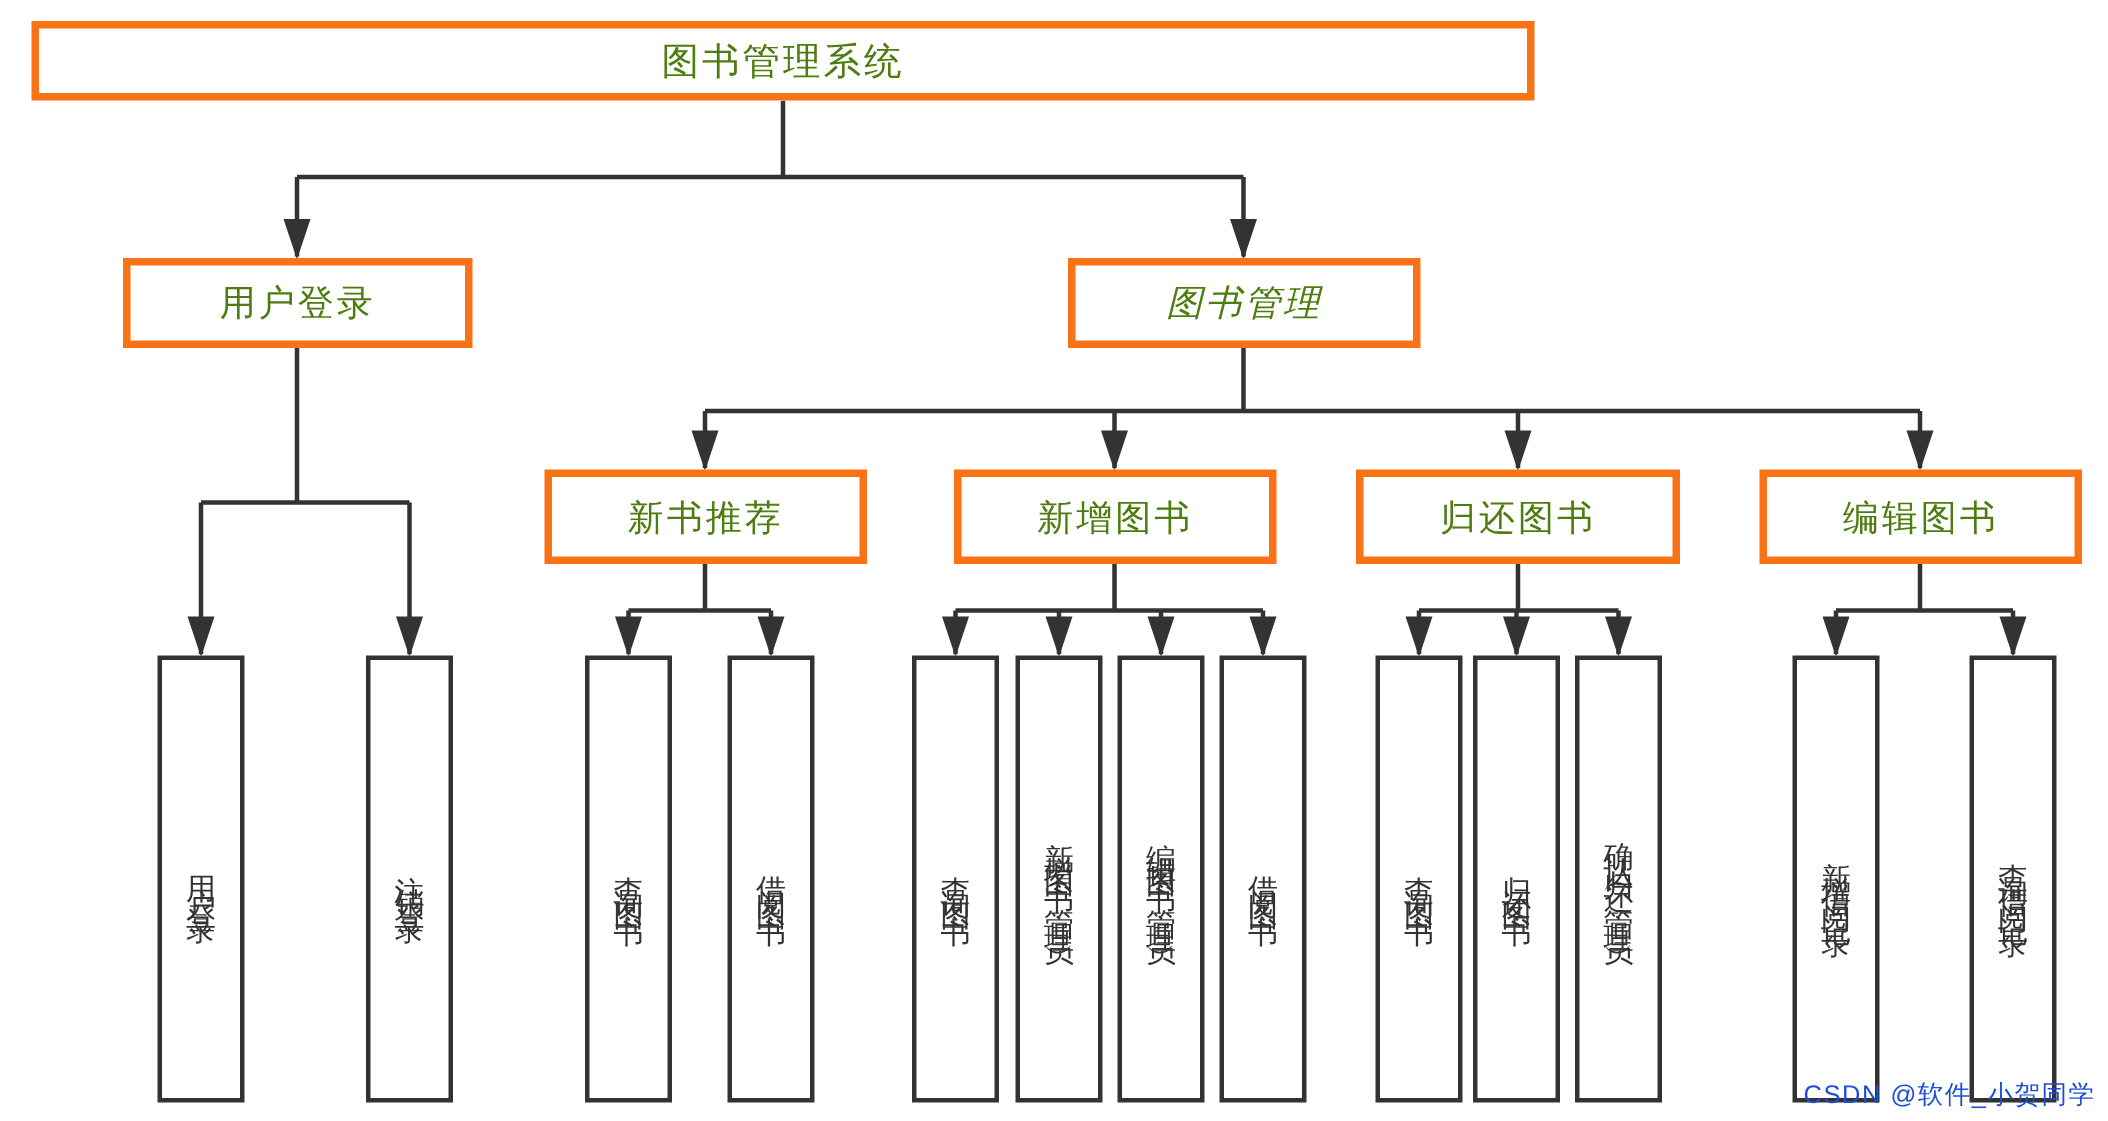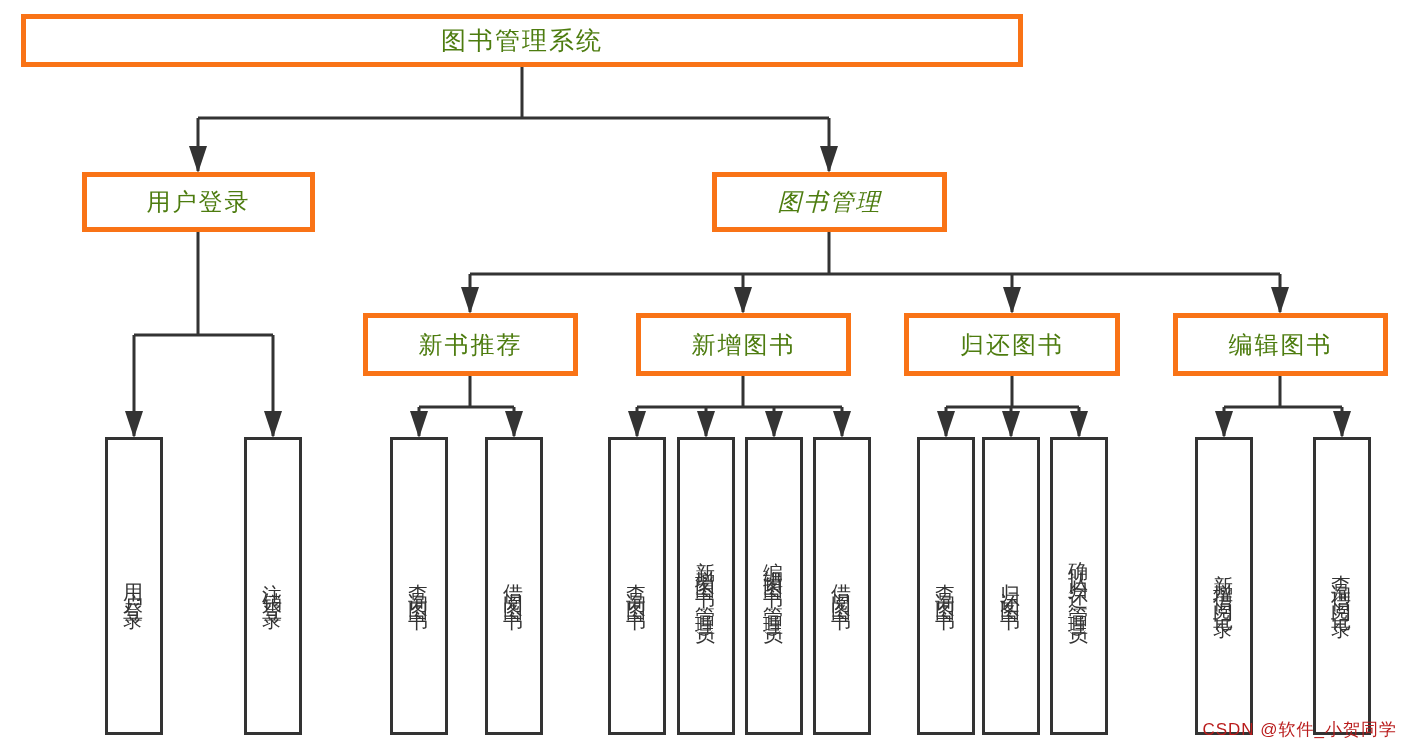--- a/index.html
+++ b/index.html
@@ -55,21 +55,21 @@
     letter-spacing: 9px;
     color: #333333;
     white-space: nowrap;
   }
   .watermark {
     position: absolute;
     right: 8px;
     bottom: 6px;
     font-size: 17px;
     letter-spacing: 1px;
-    color: #b91c1c;
+    color: #1d4ed8;
     z-index: 5;
     white-space: nowrap;
   }
 </style>
 </head>
 <body>
 
 <div class="canvas">
 
   <svg class="wires" viewBox="0 0 1405 747" aria-hidden="true">

